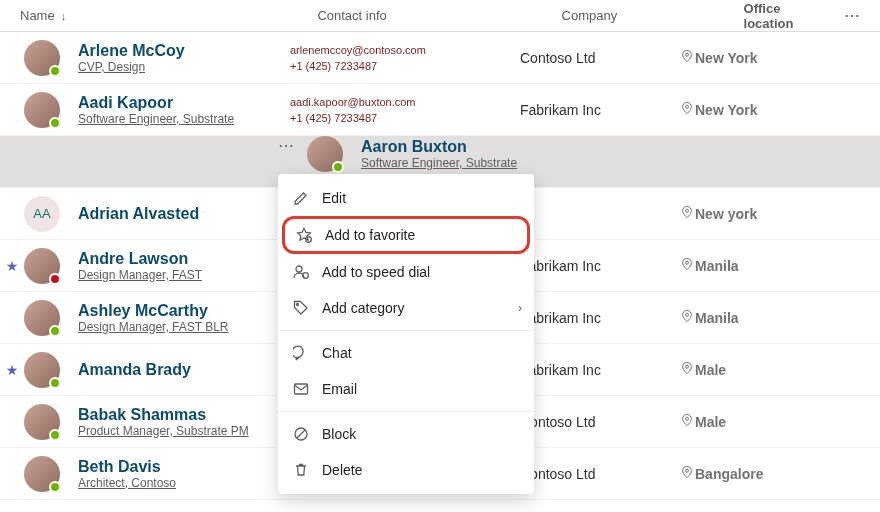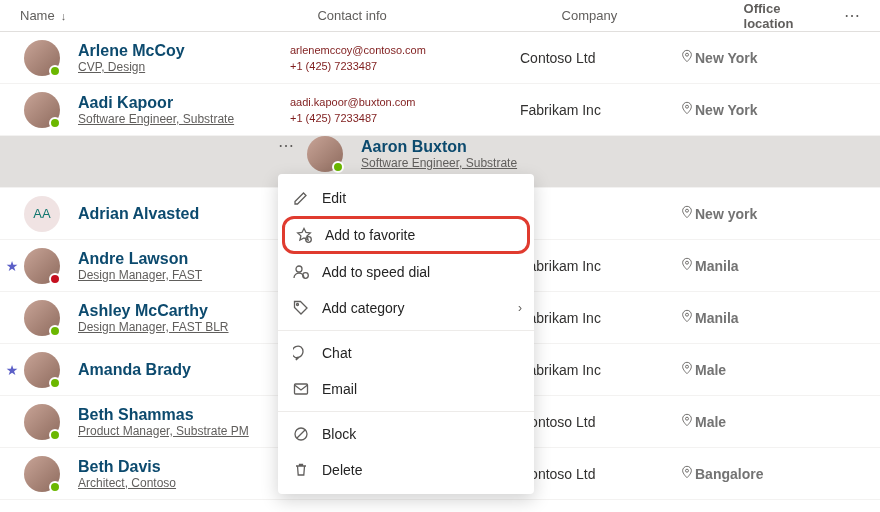--- a/index.html
+++ b/index.html
@@ -237,21 +237,21 @@
 
   </div>
     <div class="row">
     <div class="fav-col"></div>
     <div class="col-name" style="width:266px">
       <div class="avatar-wrap">
           <div class="avatar"></div>
           <span class="presence green"></span>
         </div>
       <div class="name-block">
-        <span class="name">Beth Shammas</span>
+        <span class="name">Babak Shammas</span>
         <span class="title">Product Manager, Substrate PM</span>
       </div>
     </div>
     <div class="col-contact contact">
       
       
     </div>
     <div class="col-company">Contoso Ltd</div>
     <div class="col-office office-cell">
         <span class="pin-icon"><svg viewBox="0 0 16 16">

